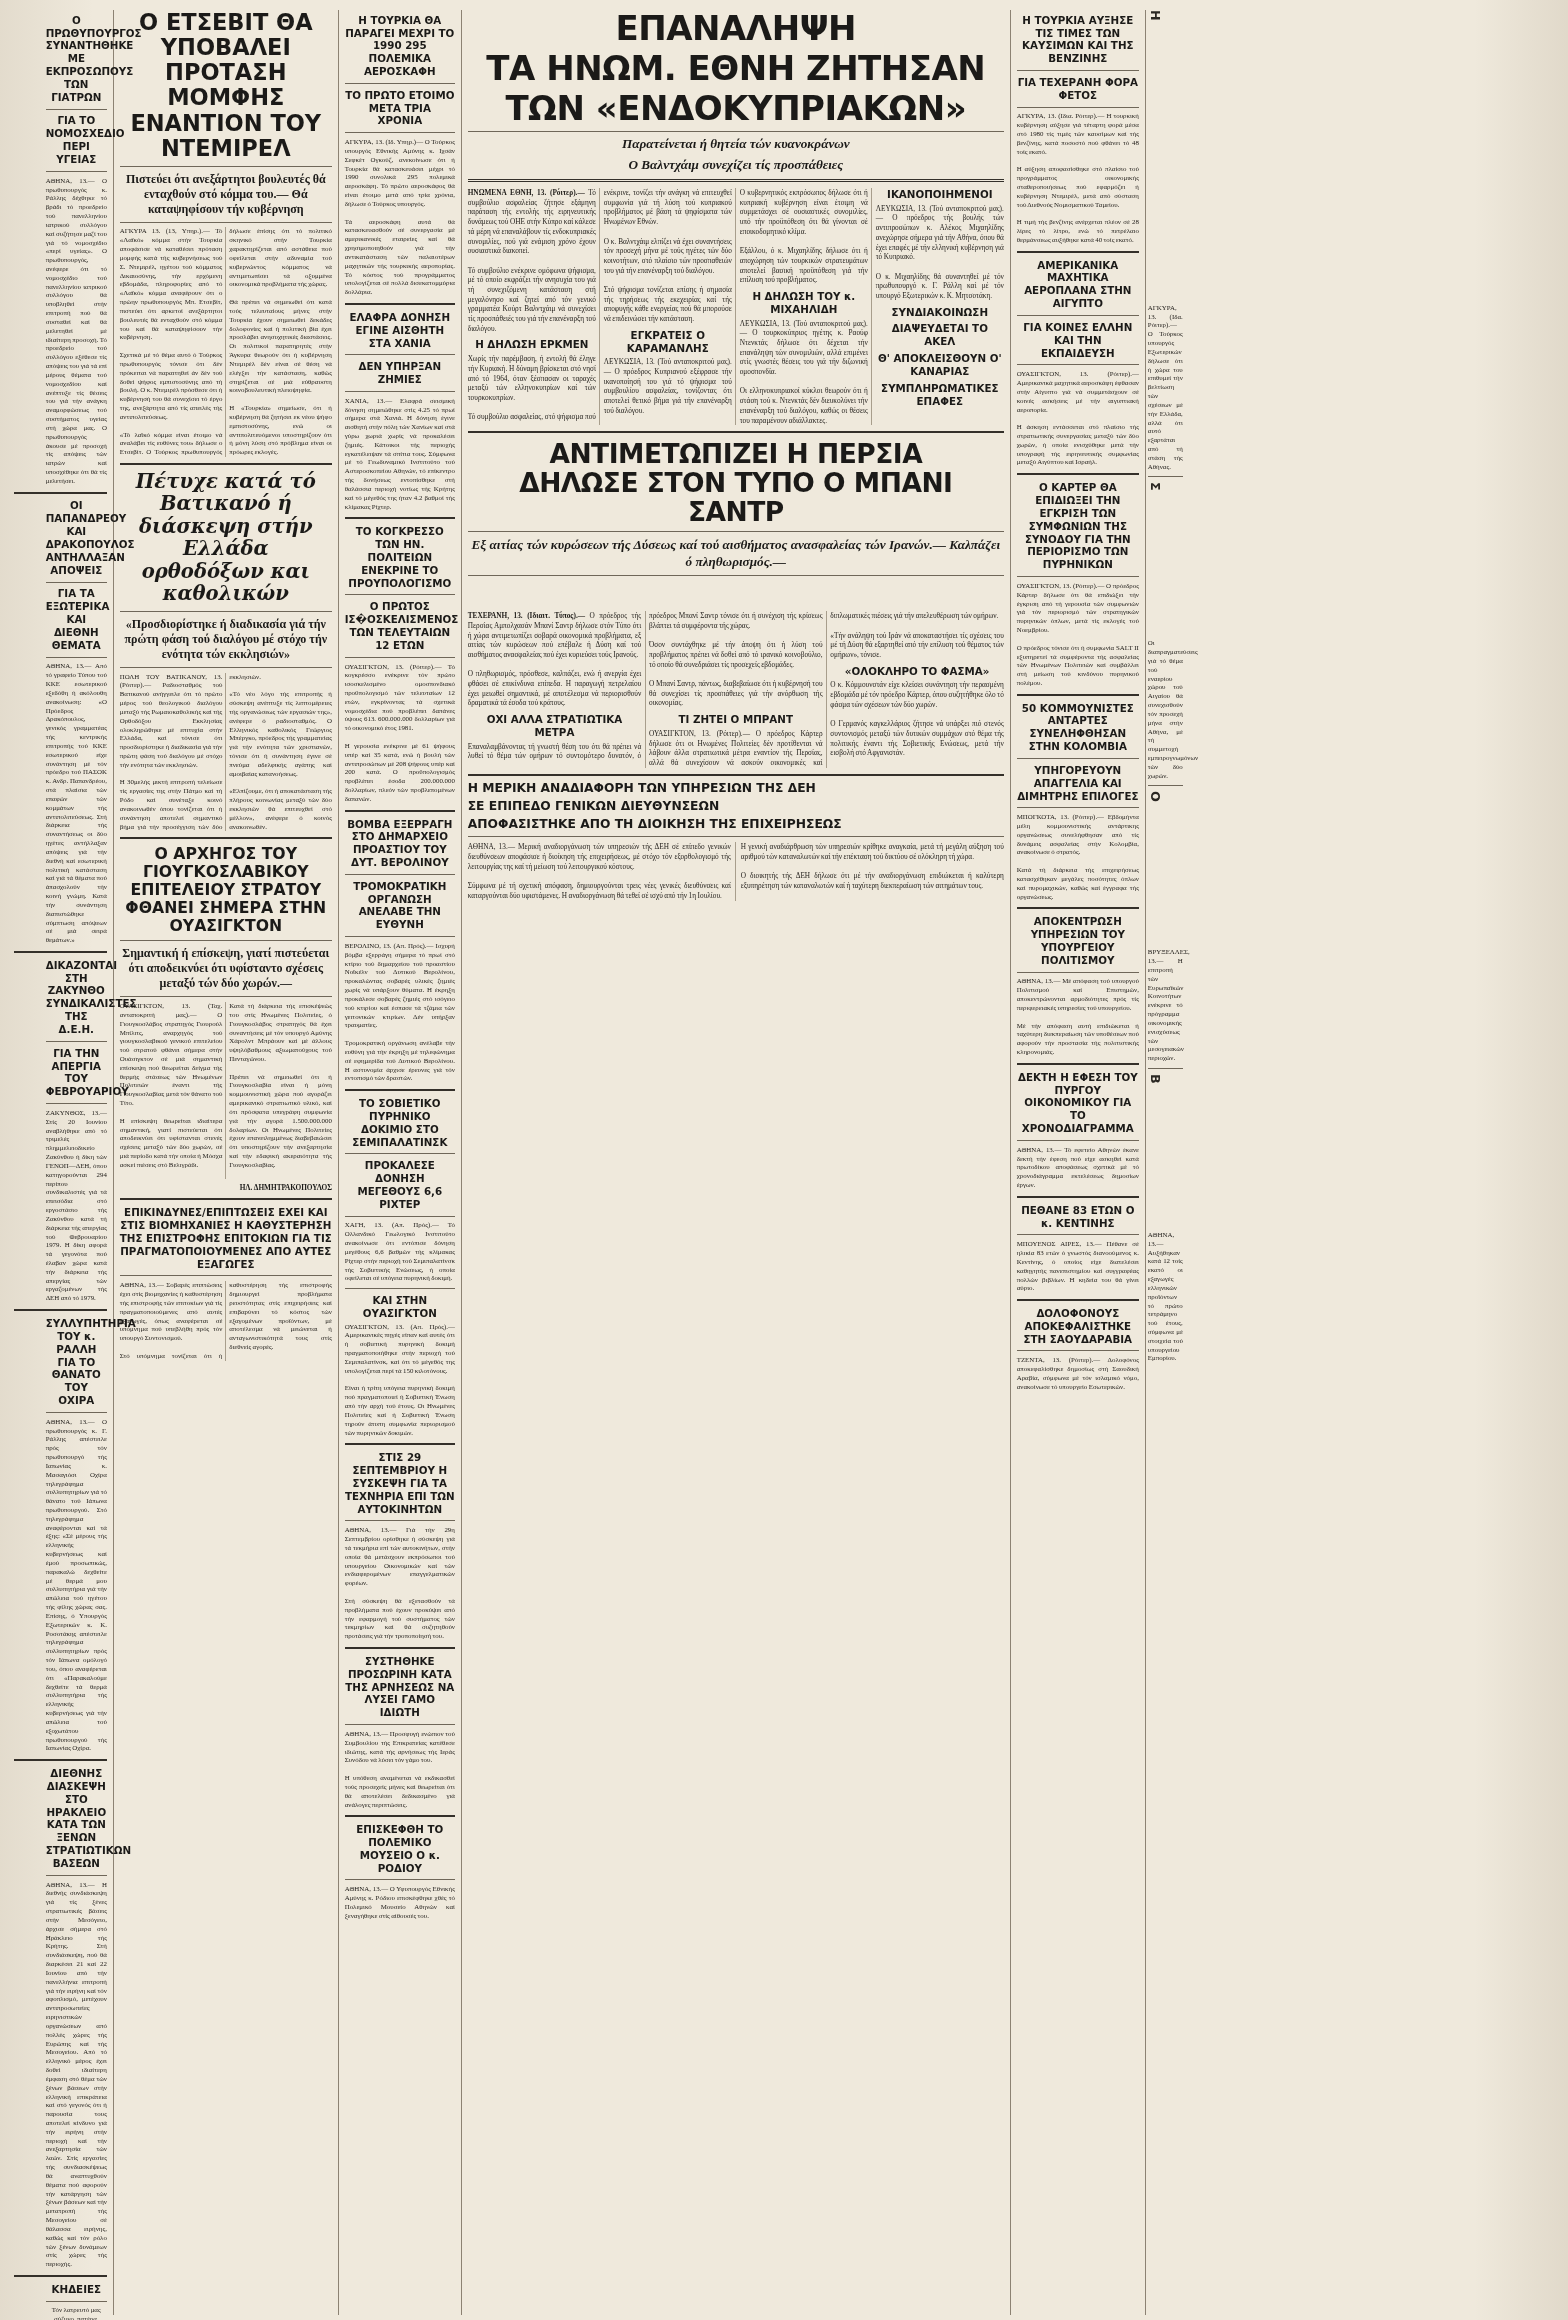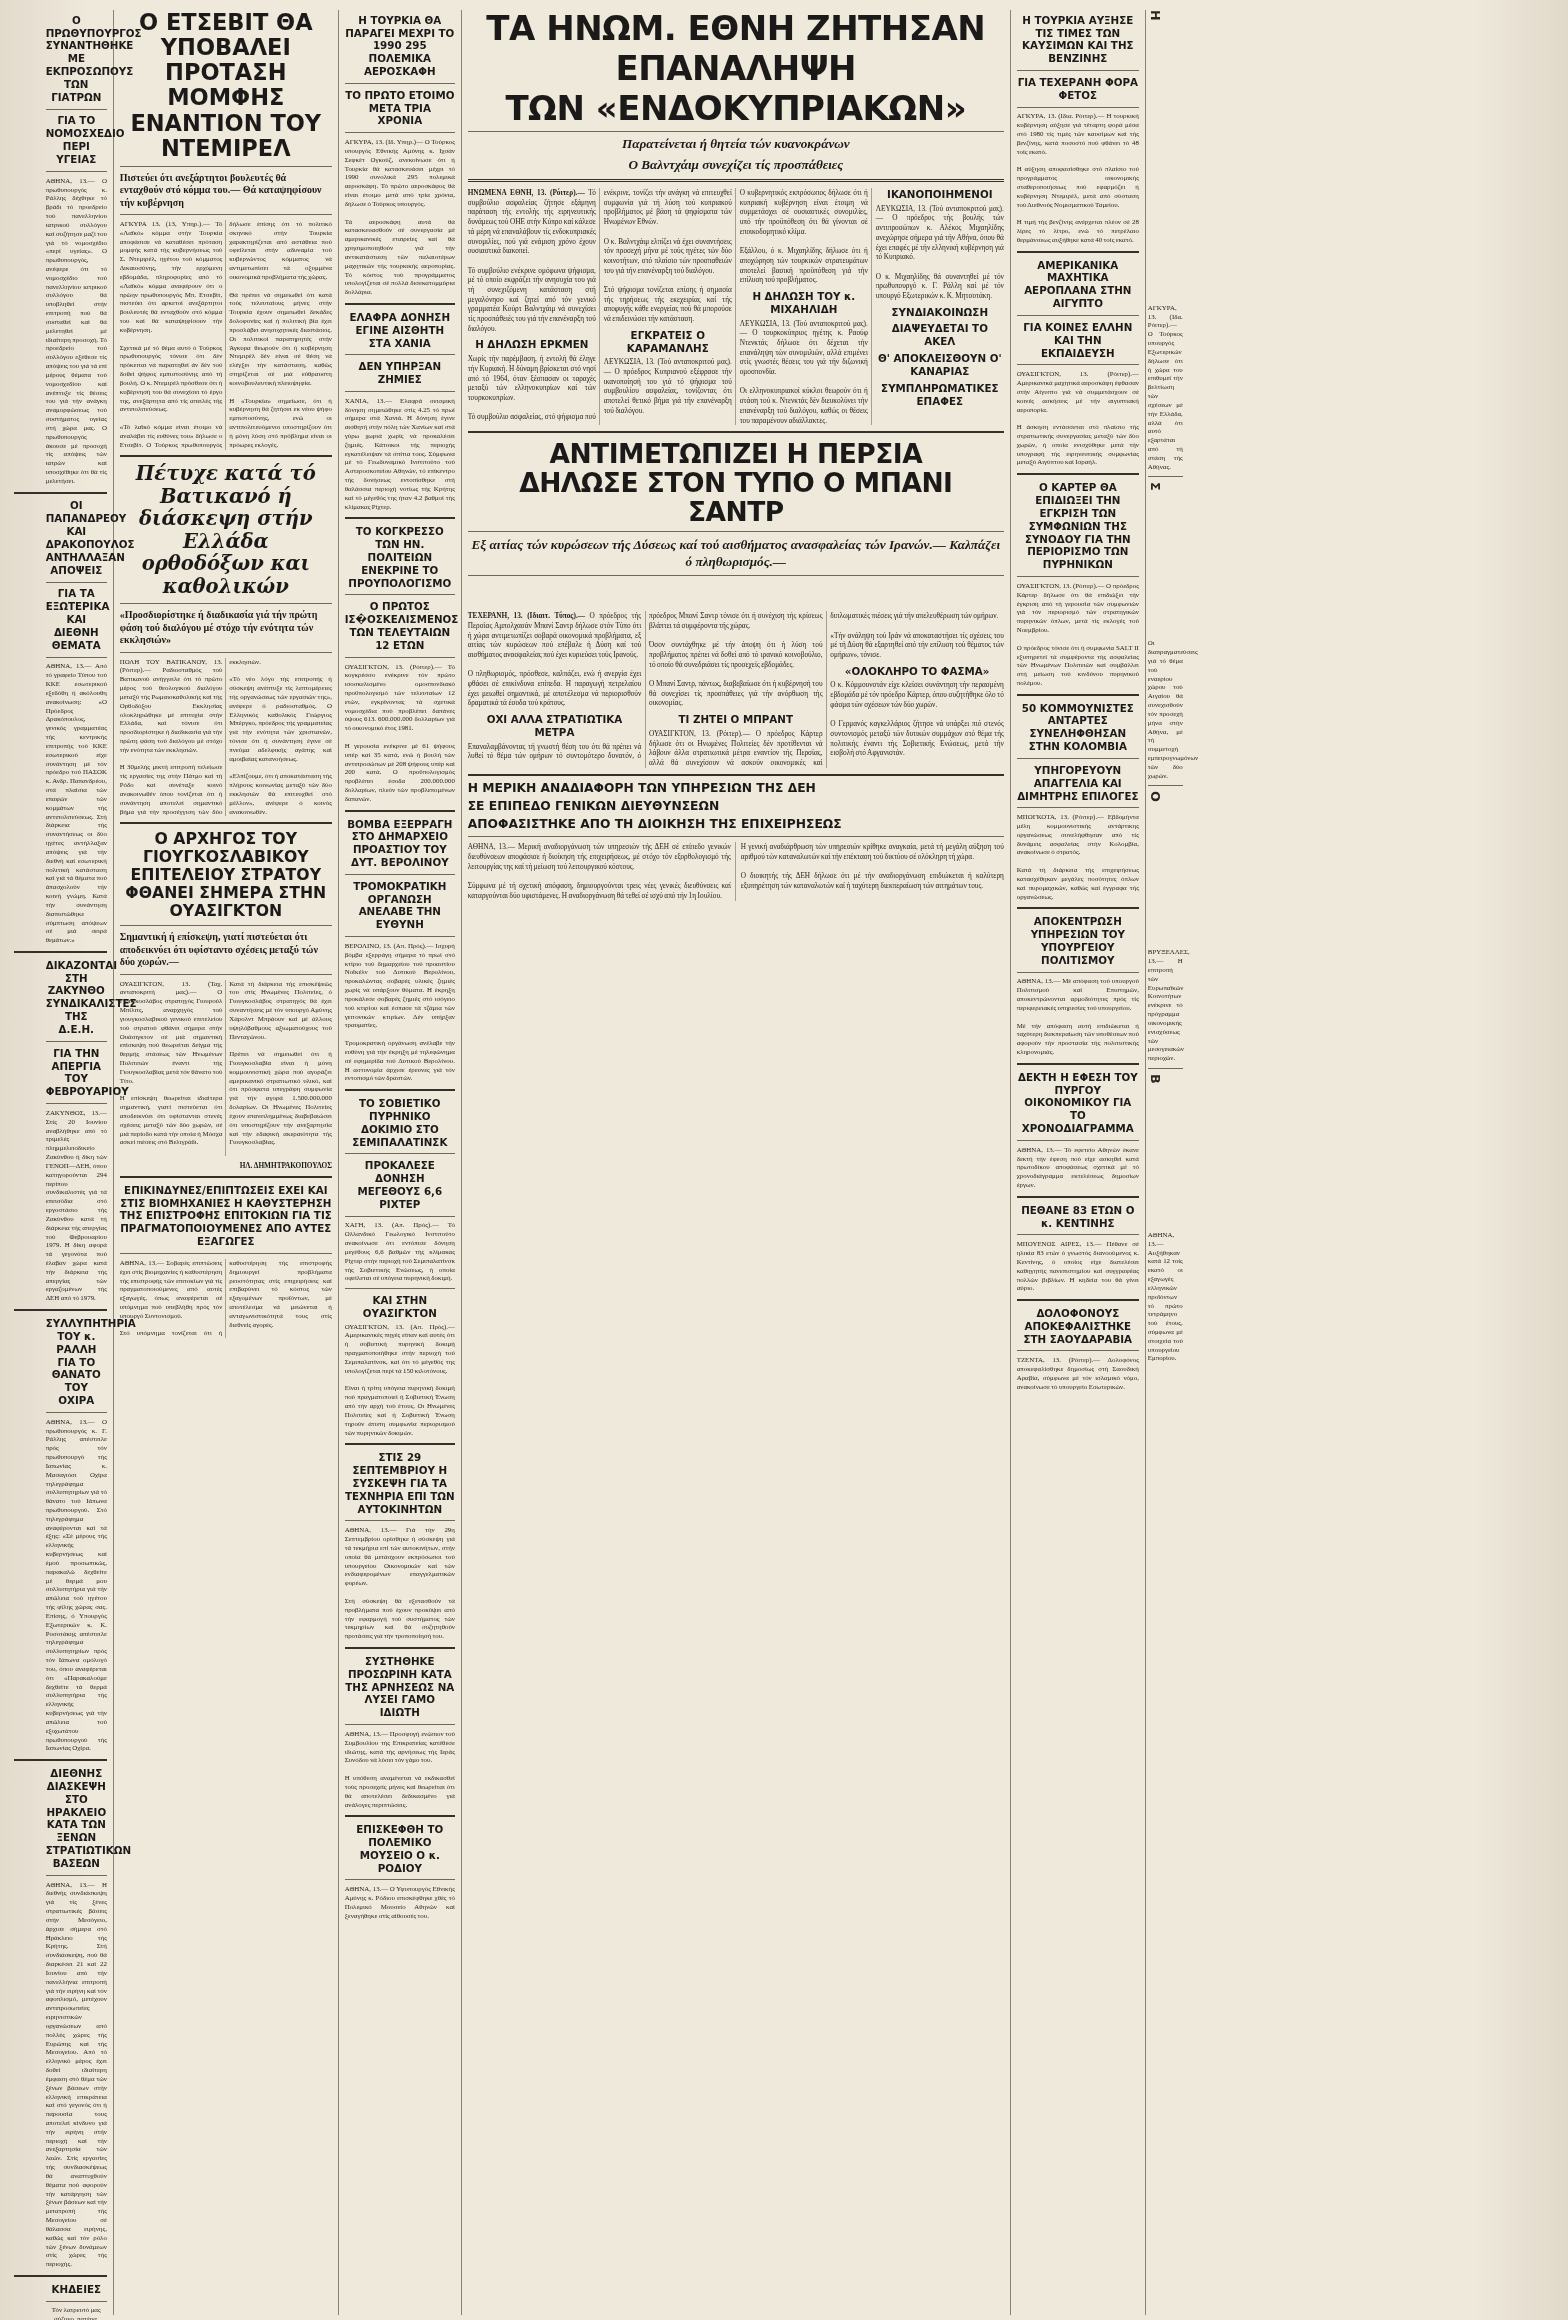--- a/index.html
+++ b/index.html
@@ -75,23 +75,23 @@
     font-family:"DejaVu Sans", sans-serif;
     font-weight:bold;
     font-size:10.3px;
     line-height:1.25;
     text-align:center;
     margin:3.9px 0 2.9px 0;
   }
   .sub-serif-sm {
     font-family:"Liberation Serif", serif;
     font-weight:bold;
-    font-size:10px;
+    font-size:12px;
     line-height:1.25;
-    text-align:left;
+    text-align:center;
     margin-bottom:2.9px;
   }
   .script-hl {
     font-family:"DejaVu Serif", serif;
     font-weight:bold;
     font-style:italic;
     font-size:19.6px;
     line-height:1.15;
     text-align:center;
   }
@@ -330,22 +330,22 @@
       <div class="body-txt tight" style="white-space:pre-line">ΑΘΗΝΑ, 13.— Προσφυγή ενώπιον τού Συμβουλίου τής Επικρατείας κατέθεσε ιδιώτης, κατά τής αρνήσεως τής Ιεράς Συνόδου νά λύσει τόν γάμο του.
 
 Η υπόθεση αναμένεται νά εκδικασθεί τούς προσεχείς μήνες καί θεωρείται ότι θά αποτελέσει δεδικασμένο γιά ανάλογες περιπτώσεις.</div>
       <hr class="rule-thick">
       <div class="hl-xs">ΕΠΙΣΚΕΦΘΗ ΤΟ ΠΟΛΕΜΙΚΟ ΜΟΥΣΕΙΟ Ο κ. ΡΟΔΙΟΥ</div>
       <hr class="rule">
       <div class="body-txt tight">ΑΘΗΝΑ, 13.— Ο Υφυπουργός Εθνικής Αμύνης κ. Ρόδιου επισκέφθηκε χθές τό Πολεμικό Μουσείο Αθηνών καί ξεναγήθηκε στίς αίθουσές του.</div>
     </div>
 
     <div class="col cmid rule-r" style="width:549px">
+      <div class="hl-xl">ΕΠΑΝΑΛΗΨΗ</div>
       <div class="hl-xl">ΤΑ ΗΝΩΜ. ΕΘΝΗ ΖΗΤΗΣΑΝ</div>
-      <div class="hl-xl">ΕΠΑΝΑΛΗΨΗ</div>
       <div class="hl-xl">ΤΩΝ «ΕΝΔΟΚΥΠΡΙΑΚΩΝ»</div>
       <hr class="rule">
       <div class="deck-italic">Παρατείνεται ή θητεία τών κυανοκράνων</div>
       <div class="deck-italic">Ο Βαλντχάιμ συνεχίζει τίς προσπάθειες</div>
       <hr class="rule-dbl">
 
       <div class="cols4" style="column-gap:7.8px">
         <div class="body-txt"><span class="lead">ΗΝΩΜΕΝΑ ΕΘΝΗ, 13. (Ρόιτερ).—</span> <span style="white-space:pre-line">Τό συμβούλιο ασφαλείας ζήτησε εξάμηνη παράταση τής εντολής τής ειρηνευτικής δυνάμεως τού ΟΗΕ στήν Κύπρο καί κάλεσε τά μέρη νά επαναλάβουν τίς ενδοκυπριακές συνομιλίες, πού γιά ενάμιση χρόνο έχουν ουσιαστικά διακοπεί.
 
 Τό συμβούλιο ενέκρινε ομόφωνα ψήφισμα, μέ τό οποίο εκφράζει τήν ανησυχία του γιά τή συνεχιζόμενη κατάσταση στή μεγαλόνησο καί ζητεί από τόν γενικό γραμματέα Κούρτ Βαλντχάιμ νά συνεχίσει τίς προσπάθειές του γιά τήν επανέναρξη τού διαλόγου.</span></div>

